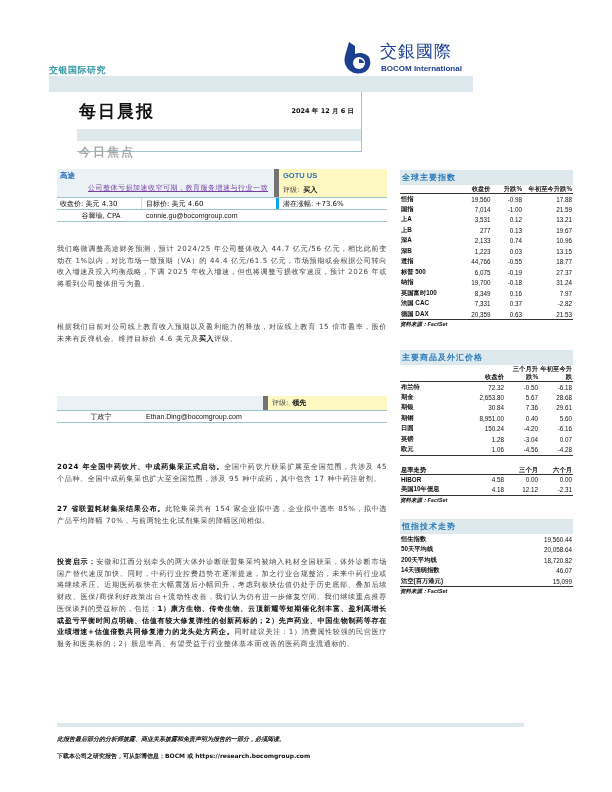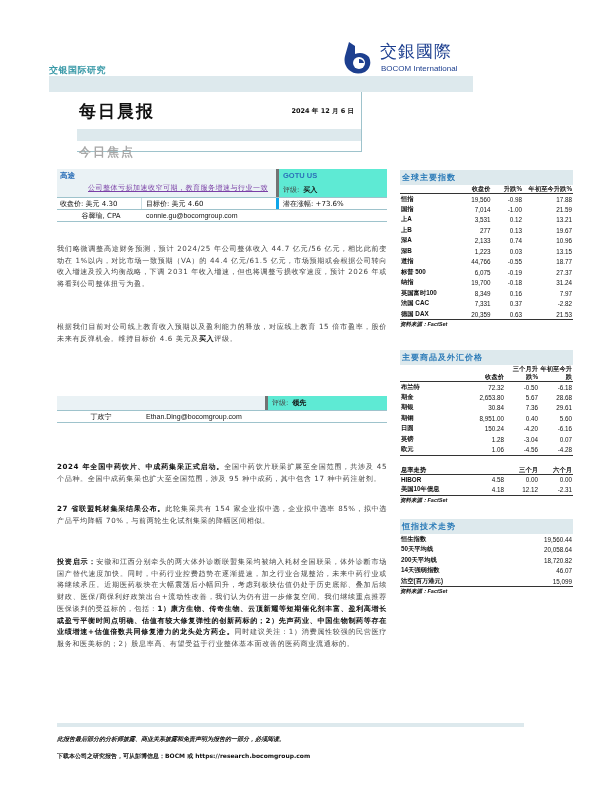--- a/index.html
+++ b/index.html
@@ -6,34 +6,34 @@
   html, body { width: 612px; height: 792px; background: #ffffff; overflow: hidden; }
   body { position: relative; font-family: "DejaVu Sans", "Liberation Sans", sans-serif; color: #111; }
 
   .abs { position: absolute; }
 
   
   .brand-research { left: 49px; top: 64px; font-size: 9px; font-weight: bold; color: #3a9aa8; letter-spacing: 0.5px; }
   .logo { left: 343px; top: 40px; width: 130px; height: 38px; }
   .logo-mark { position: absolute; left: 0; top: 2px; width: 28px; height: 32px; }
   .logo-cn { position: absolute; left: 37px; top: 0; font-size: 17px; color: #1d3f8f; letter-spacing: 1px; font-family: "DejaVu Serif", serif; }
-  .logo-en { position: absolute; left: 38px; top: 24px; font-size: 8px; font-weight: normal; color: #1d3f8f; white-space: nowrap; font-family: "Liberation Sans", sans-serif; }
+  .logo-en { position: absolute; left: 38px; top: 24px; font-size: 8px; font-weight: bold; color: #1d3f8f; white-space: nowrap; font-family: "Liberation Sans", sans-serif; }
 
   .band-top { left: 49px; top: 76px; width: 424px; height: 16px; background: #dde9ed; }
   .title-box { left: 49px; top: 92px; width: 285px; height: 60px; border-right: 1px solid #9ec3cc; border-bottom: 1px solid #9ec3cc; margin-left: 28px; }
   .page-title { position: absolute; left: 2px; top: 8px; font-size: 17px; font-weight: bold; letter-spacing: 2px; font-family: "DejaVu Serif", serif; }
   .page-date { position: absolute; right: 7px; top: 15px; font-size: 6.5px; font-weight: bold; }
   .title-band { position: absolute; left: 0; top: 37px; width: 284px; height: 12px; background: #dde9ed; }
   .focus-title { position: absolute; left: 2px; top: 52px; font-size: 12px; font-weight: bold; color: #a8a8a8; letter-spacing: 2px; font-family: "DejaVu Serif", serif; }
 
   
   .card { left: 57px; top: 169px; width: 330px; }
   .card-head { display: flex; border-bottom: 1px solid #9ec3cc; }
-  .card-left { width: 222px; background: #eaf2f5; padding: 2px 3px 2px 3px; border-right: 3px solid #737373; }
-  .card-right { flex: 1; background: #5eead4; padding: 2px 4px; }
+  .card-left { width: 222px; background: #eaf2f5; padding: 2px 3px 2px 3px; border-right: 5px solid #737373; }
+  .card-right { flex: 1; background: #fef9c3; padding: 2px 4px; }
   .co-name { font-size: 7.5px; font-weight: bold; color: #2b6fb8; }
   .co-headline { font-size: 7px; color: #7a3fa6; text-decoration: underline; line-height: 11px; margin-top: 2px; letter-spacing: 0.5px; margin-left: 28px; }
   .ticker { font-size: 7.5px; font-weight: bold; color: #2b6fb8; font-family: "Liberation Sans", sans-serif; }
   .rating { font-size: 7px; color: #444; margin-top: 5px; }
   .rating b { color: #111; margin-left: 4px; }
   .card-row { display: flex; font-size: 7px; border-bottom: 1px solid #9ec3cc; height: 12px; align-items: center; }
   .card-row .c1 { width: 85px; padding-left: 3px; border-right: 1px solid #c9dde2; height: 100%; display: flex; align-items: center; }
   .card-row .c2 { width: 137px; padding-left: 4px; border-right: 3px solid #0ea5e9; height: 100%; display: flex; align-items: center; }
   .card-row .c3 { flex: 1; padding-left: 4px; }
   .card-row2 { display: flex; font-size: 7px; height: 12px; align-items: center; border-bottom: 1px solid #9ec3cc; }
@@ -113,21 +113,21 @@
     <div class="c1">收盘价: 美元 4.30</div>
     <div class="c2">目标价: 美元 4.60</div>
     <div class="c3">潜在涨幅: +73.6%</div>
   </div>
   <div class="card-row2">
     <div class="c1">谷馨瑜, CPA</div>
     <div class="c2">connie.gu@bocomgroup.com</div>
   </div>
 </div>
 
-<div class="abs para p1">我们略微调整高途财务预测，预计 2024/25 年公司整体收入 44.7 亿元/56 亿元，相比此前变动在 1%以内，对比市场一致预期（VA）的 44.4 亿元/61.5 亿元，市场预期或会根据公司转向收入增速及投入均衡战略，下调 2031 年收入增速，但也将调整亏损收窄速度，预计 2026 年或将看到公司整体扭亏为盈。</div>
+<div class="abs para p1">我们略微调整高途财务预测，预计 2024/25 年公司整体收入 44.7 亿元/56 亿元，相比此前变动在 1%以内，对比市场一致预期（VA）的 44.4 亿元/61.5 亿元，市场预期或会根据公司转向收入增速及投入均衡战略，下调 2025 年收入增速，但也将调整亏损收窄速度，预计 2026 年或将看到公司整体扭亏为盈。</div>
 <div class="abs para p2"><span>根据我们目前对公司线上教育收入预期以及盈利能力的释放，对应线上教育 15 倍市盈率，股价未来有反弹机会。维持目标价 4.6 美元及</span><b>买入</b><span>评级。</span></div>
 
 <div class="abs card card2">
   <div class="card-head">
     <div class="card-left">
     </div>
     <div class="card-right">
       <div class="rating" style="margin-top:0"><span>评级:</span><b>领先</b></div>
     </div>
   </div>

